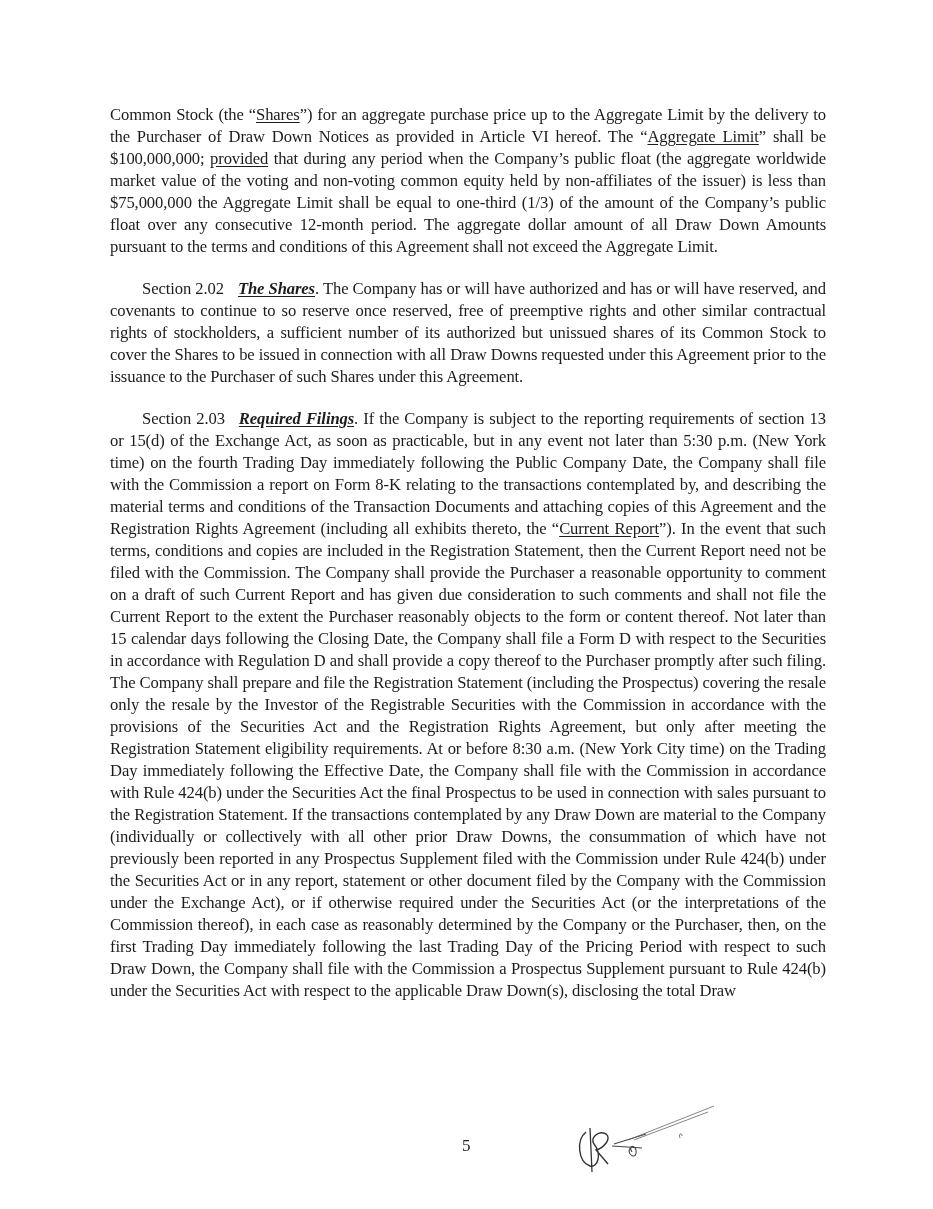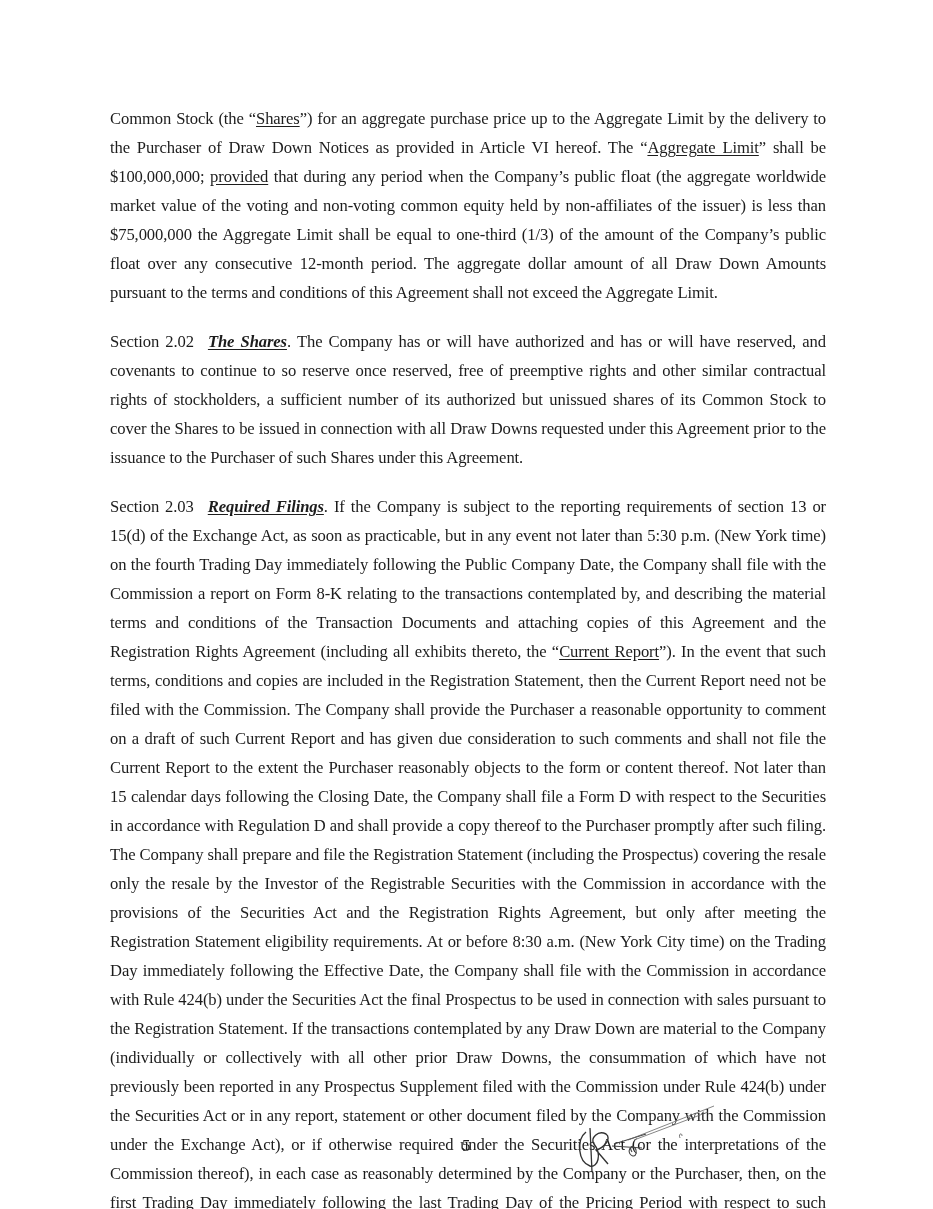--- a/index.html
+++ b/index.html
@@ -3,26 +3,26 @@
 <meta charset="utf-8">
 <style>
   html, body { margin: 0; padding: 0; background: #ffffff; }
   body {
     width: 933px; height: 1209px; position: relative; overflow: hidden;
     font-family: "Liberation Serif", "DejaVu Serif", serif;
     color: #1c1c1c;
   }
   .page { position: absolute; left: 110px; top: 104px; width: 716px; }
   .para {
-    font-size: 16.6px; line-height: 29px; text-align: justify;
+    font-size: 16.6px; line-height: 22px; text-align: justify;
     margin: 0 0 20px 0; letter-spacing: -0.1px;
   }
   .u { text-decoration: underline; text-underline-offset: 2px; }
   .b { font-weight: bold; font-style: italic; }
-  .sec-num { margin-right: 14px; }
+  .sec-num { margin-right: 14px; margin-left: 32px; }
   .page-number {
     position: absolute; left: 462px; top: 1136px; font-size: 17px;
   }
   .signature { position: absolute; left: 568px; top: 1104px; width: 150px; height: 72px; }
 </style>
 </head>
 <body>
 
 <div class="page">
 

